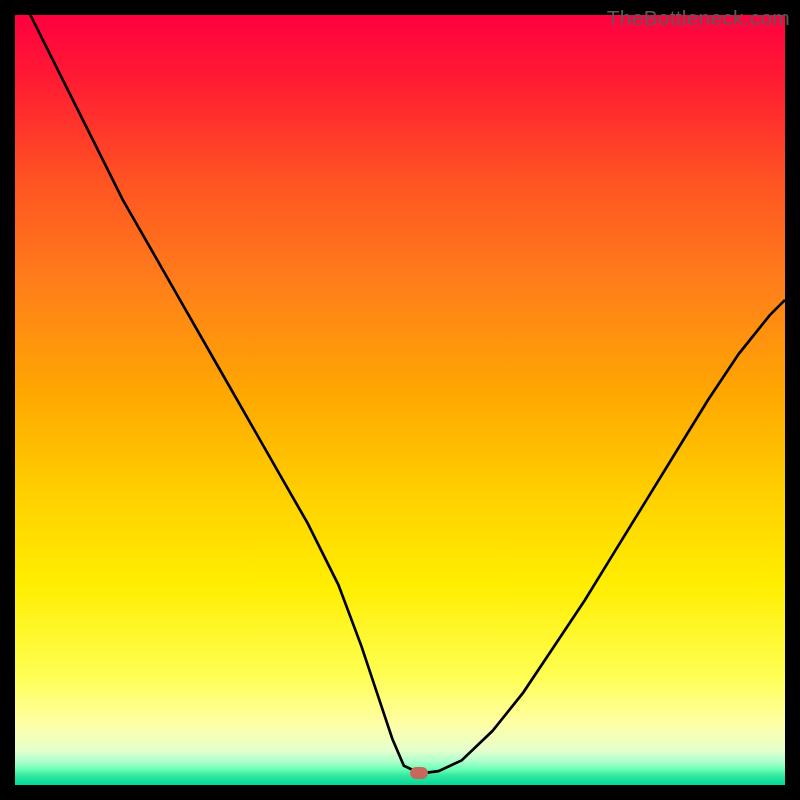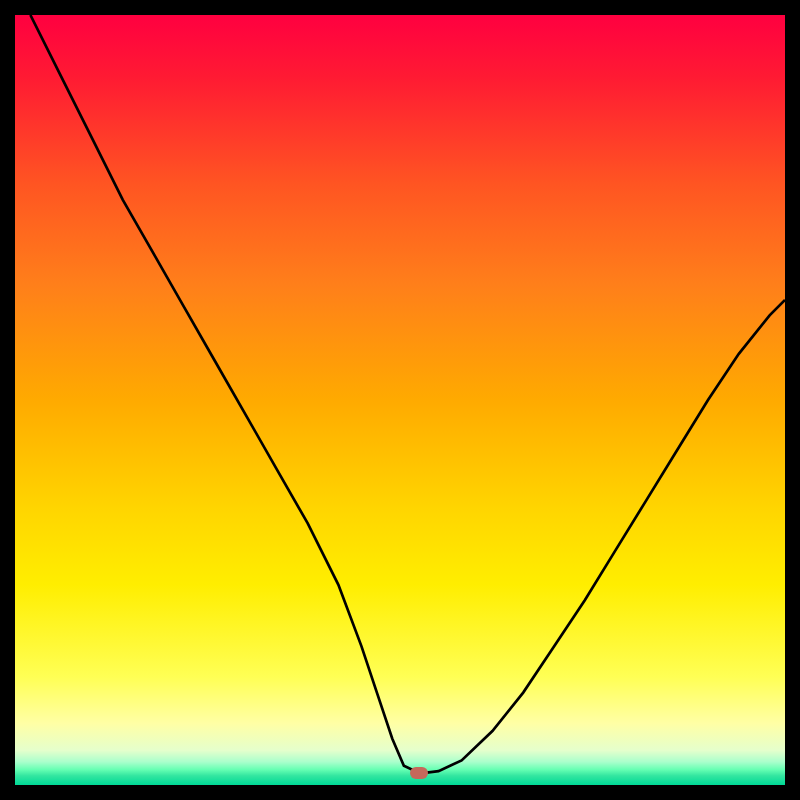--- a/index.html
+++ b/index.html
@@ -61,13 +61,14 @@
 </head>
 <body>
 
 <div class="chart-container">
   <div class="plot-area">
     <svg class="curve-svg" viewBox="0 0 100 100" preserveAspectRatio="none">
       <path fill="none" stroke="#000" stroke-width="0.35" d="M2.00 0.00 L6.00 8.00 L10.00 16.00 L14.00 24.00 L18.00 31.00 L22.00 38.00 L26.00 45.00 L30.00 52.00 L34.00 59.00 L38.00 66.00 L42.00 74.00 L45.00 82.00 L47.00 88.00 L49.00 94.00 L50.50 97.50 L52.00 98.20 L53.50 98.40 L55.00 98.20 L58.00 96.80 L62.00 93.00 L66.00 88.00 L70.00 82.00 L74.00 76.00 L78.00 69.50 L82.00 63.00 L86.00 56.50 L90.00 50.00 L94.00 44.00 L98.00 39.00 L100.00 37.00"></path>
     </svg>
     <div class="marker" style="left:52.5%;top:98.4%;background:#c6685b;"></div>
   </div>
+  <div class="watermark">TheBottleneck.com</div>
 </div>
 
 </body></html>

